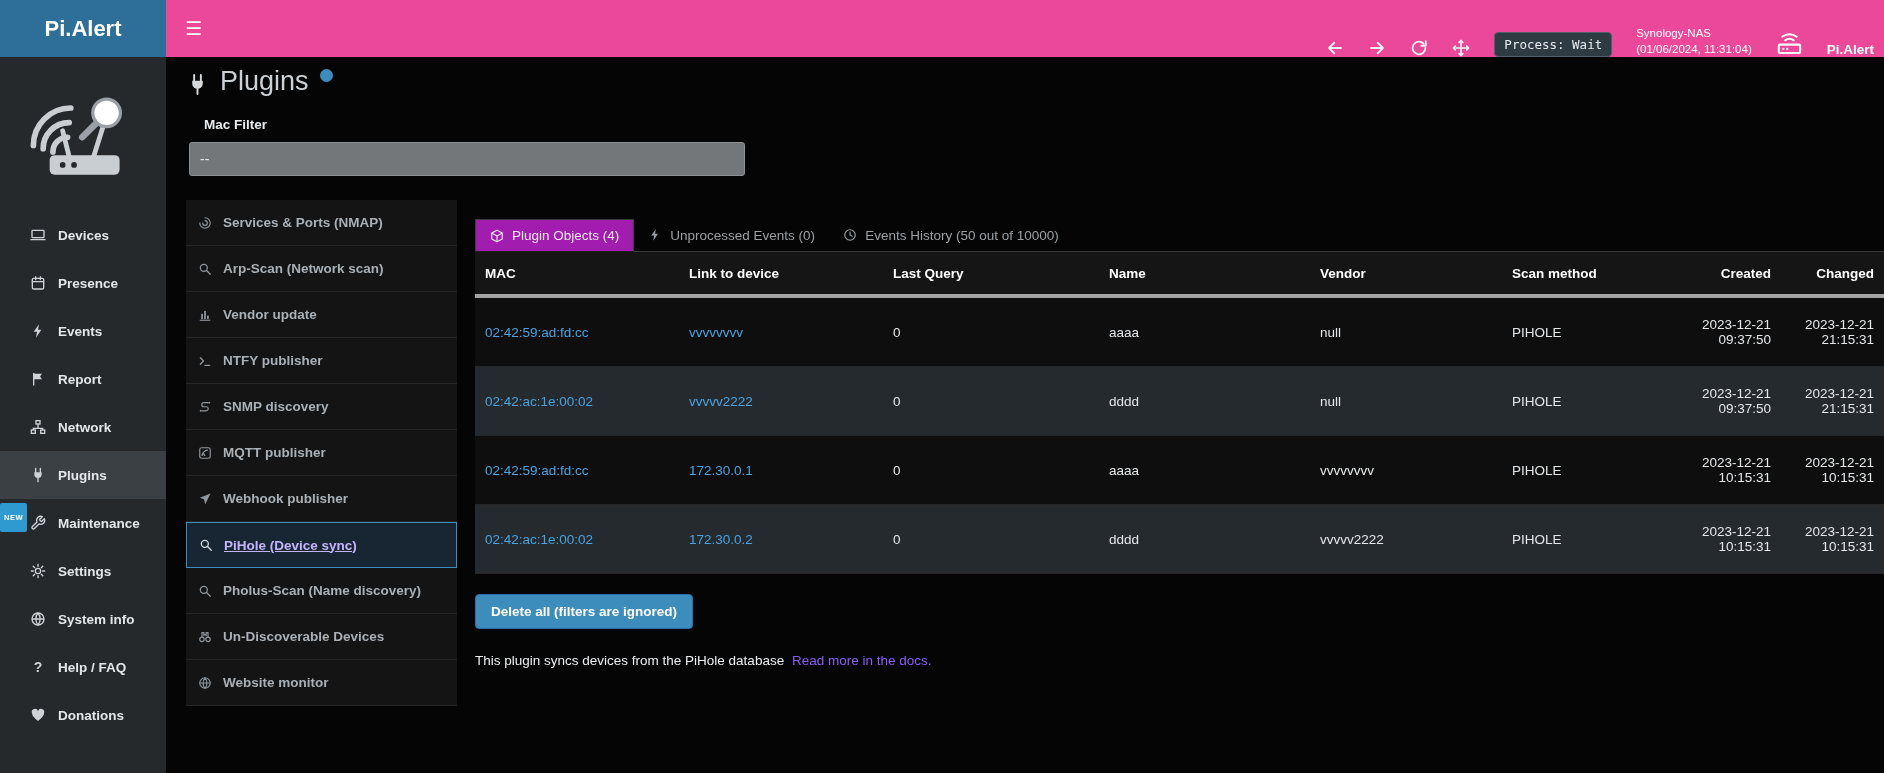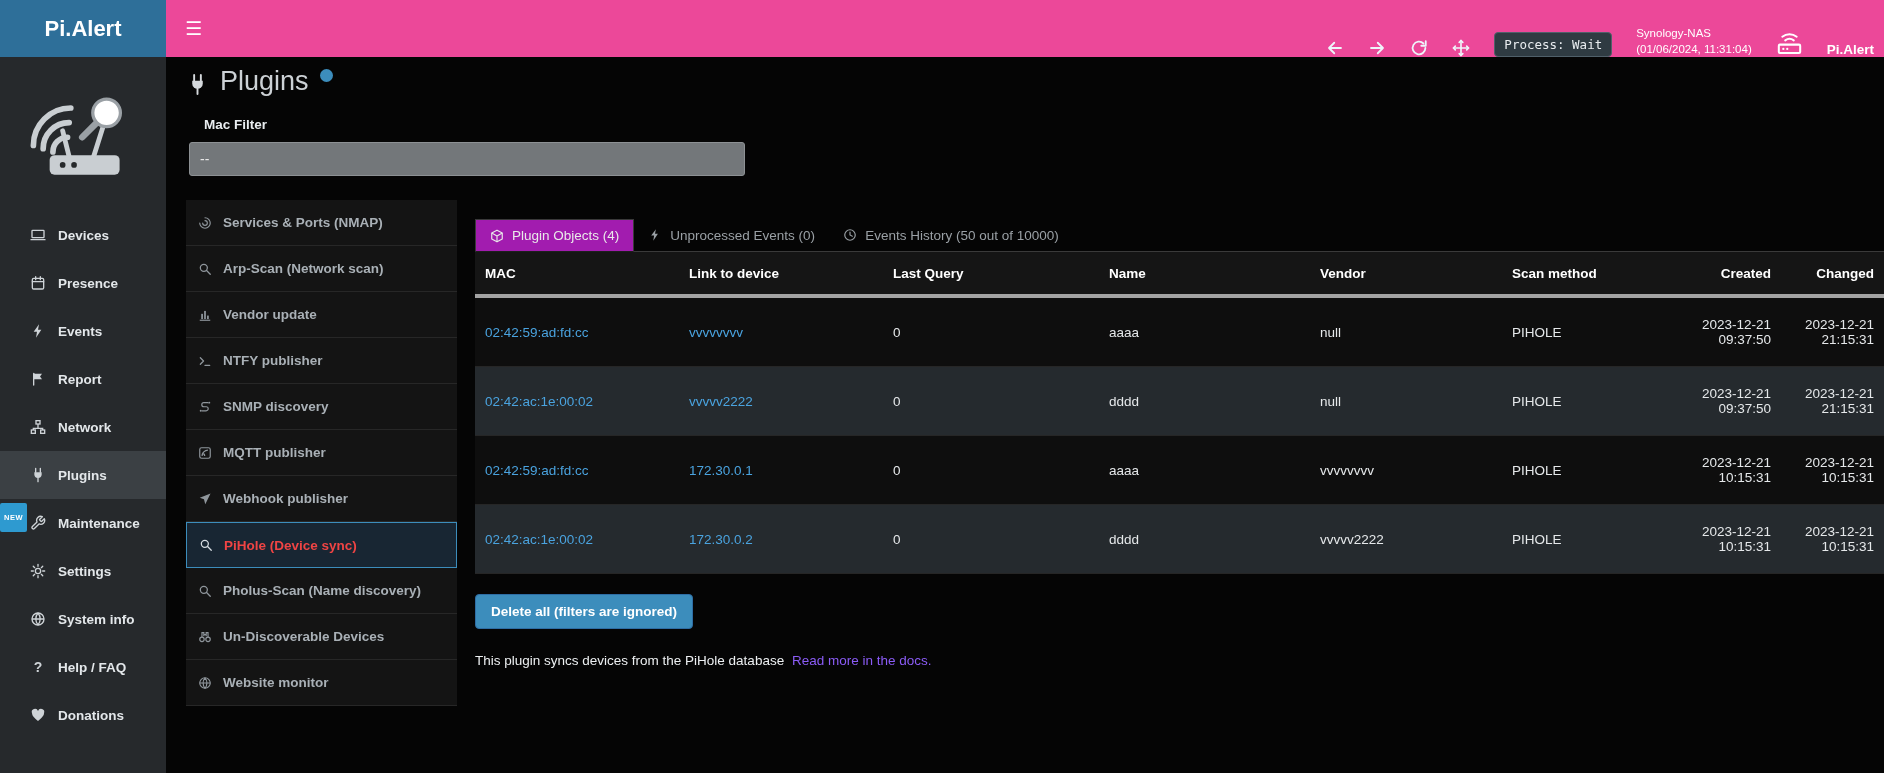--- a/index.html
+++ b/index.html
@@ -41,21 +41,21 @@
   .filter-label{position:absolute;left:38px;top:60px;font-size:13.5px;font-weight:bold;color:#e9edf0;}
   .filter-input{position:absolute;left:23px;top:85px;width:556px;height:34px;background:#73777a;
     border:1px solid #8d9194;border-radius:3px;color:#e6e6e6;font-size:14px;padding:0 10px;
     font-family:"Liberation Sans","DejaVu Sans",sans-serif;}
 
   
   .plugin-nav{position:absolute;left:20px;top:143px;width:271px;}
   .pn-item{height:46px;display:flex;align-items:center;gap:11px;padding:0 12px;background:#141414;
     border-bottom:1px solid #272727;color:#a9b0b6;font-size:13.5px;font-weight:600;cursor:pointer;}
   .pn-item .ic{width:14px;height:14px;color:#8f969c;flex:none;}
-  .pn-item.active{background:#182633;border:1px solid #3c8dbc;color:#ef4444;}
+  .pn-item.active{background:#182633;border:1px solid #3c8dbc;color:#c4b5fd;text-decoration:underline;}
   .pn-item.active .ic{color:#d7dde2;}
 
   
   .panel{position:absolute;left:309px;top:162px;right:0;}
   .tabs{display:flex;border-bottom:1px solid #3a3a3a;}
   .tab{display:flex;align-items:center;gap:8px;padding:8px 14px;font-size:13.5px;color:#9aa0a5;cursor:pointer;}
   .tab .ic{width:14px;height:14px;flex:none;}
   .tab.active{background:#a21caf;color:#e9e9e9;border:1px solid #3a3a3a;border-bottom:1px solid #1e1e1e;margin-bottom:-1px;}
   table{width:100%;border-collapse:collapse;font-size:13.5px;table-layout:fixed;}
   thead th{height:44px;text-align:left;color:#fff;font-weight:bold;background:#151515;

